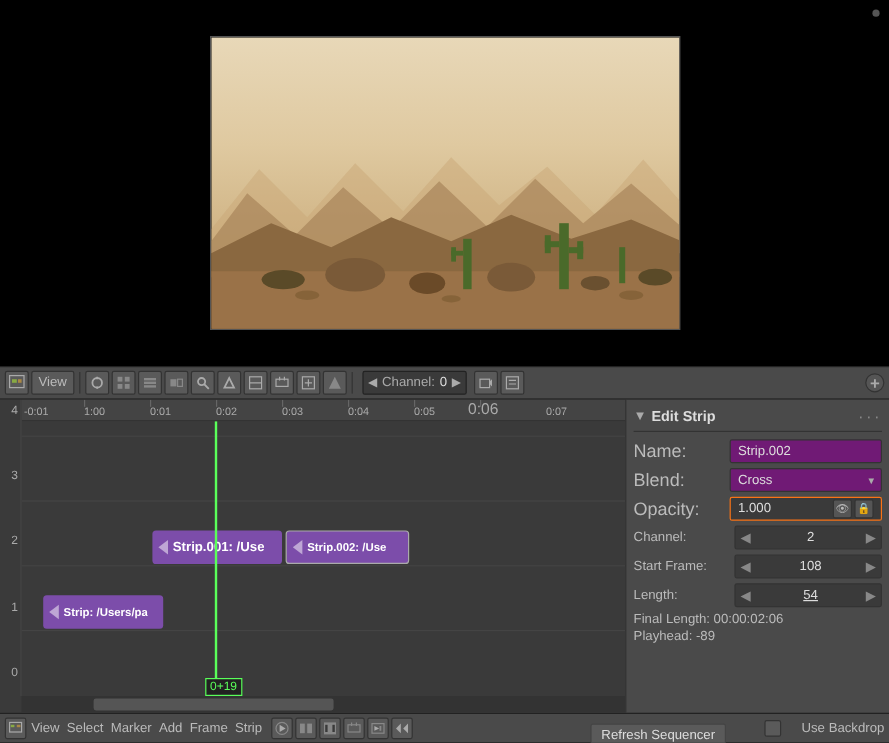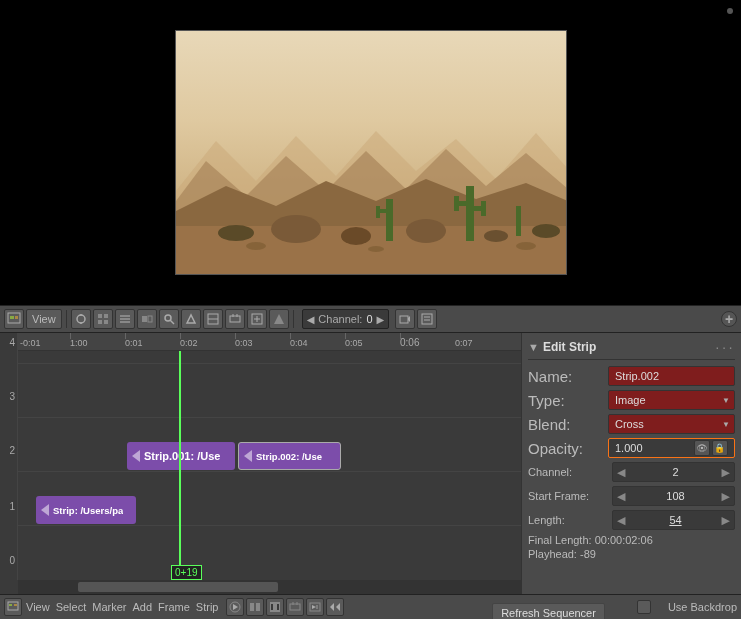--- a/index.html
+++ b/index.html
@@ -218,21 +218,21 @@
 
     .prop-label {
       color: #bbb;
       font-size: 15px;
       width: 80px;
       flex-shrink: 0;
     }
 
     .prop-value {
       flex: 1;
-      background: #7f1d1d;
+      background: #701a75;
       border: 1px solid #333;
       border-radius: 2px;
       height: 20px;
       display: flex;
       align-items: center;
       padding: 0 6px;
       font-size: 11px;
       color: #ddd;
       position: relative;
     }
@@ -565,21 +565,21 @@
 
       <div id="timeline-ruler" style="position:absolute; left:18px; top:0; right:0; height:18px; background:#444; border-bottom:1px solid #333; overflow:hidden;">
 
         <div style="position:absolute; left:2px; bottom:2px; font-size:9px; color:#aaa;">-0:01</div>
         <div style="position:absolute; left:52px; bottom:2px; font-size:9px; color:#aaa;">1:00</div>
         <div style="position:absolute; left:107px; bottom:2px; font-size:9px; color:#aaa;">0:01</div>
         <div style="position:absolute; left:162px; bottom:2px; font-size:9px; color:#aaa;">0:02</div>
         <div style="position:absolute; left:217px; bottom:2px; font-size:9px; color:#aaa;">0:03</div>
         <div style="position:absolute; left:272px; bottom:2px; font-size:9px; color:#aaa;">0:04</div>
         <div style="position:absolute; left:327px; bottom:2px; font-size:9px; color:#aaa;">0:05</div>
-        <div style="position:absolute; left:382px; bottom:2px; font-size:10px; color:#aaa;">0:06</div>
+        <div style="position:absolute; left:372px; bottom:2px; font-size:13px; color:#aaa;">0:06</div>
         <div style="position:absolute; left:437px; bottom:2px; font-size:9px; color:#aaa;">0:07</div>
 
         <div style="position:absolute; left:52px; top:0; width:1px; height:6px; background:#666;"></div>
         <div style="position:absolute; left:107px; top:0; width:1px; height:6px; background:#666;"></div>
         <div style="position:absolute; left:162px; top:0; width:1px; height:6px; background:#666;"></div>
         <div style="position:absolute; left:217px; top:0; width:1px; height:6px; background:#666;"></div>
         <div style="position:absolute; left:272px; top:0; width:1px; height:6px; background:#666;"></div>
         <div style="position:absolute; left:327px; top:0; width:1px; height:6px; background:#666;"></div>
         <div style="position:absolute; left:382px; top:0; width:1px; height:6px; background:#666;"></div>
       </div>
@@ -628,26 +628,20 @@
         <span class="panel-dots">···</span>
       </div>
 
       <div class="prop-row">
         <span class="prop-label">Name:</span>
         <div class="prop-value">
           <span>Strip.002</span>
         </div>
       </div>
 
-      <div class="prop-row">
-        <span class="prop-label">Type:</span>
-        <div class="prop-value dropdown">
-          <span>Image</span>
-        </div>
-      </div>
 
       <div class="prop-row">
         <span class="prop-label">Blend:</span>
         <div class="prop-value dropdown">
           <span>Cross</span>
         </div>
       </div>
 
       <div class="prop-row">
         <span class="prop-label">Opacity:</span>

